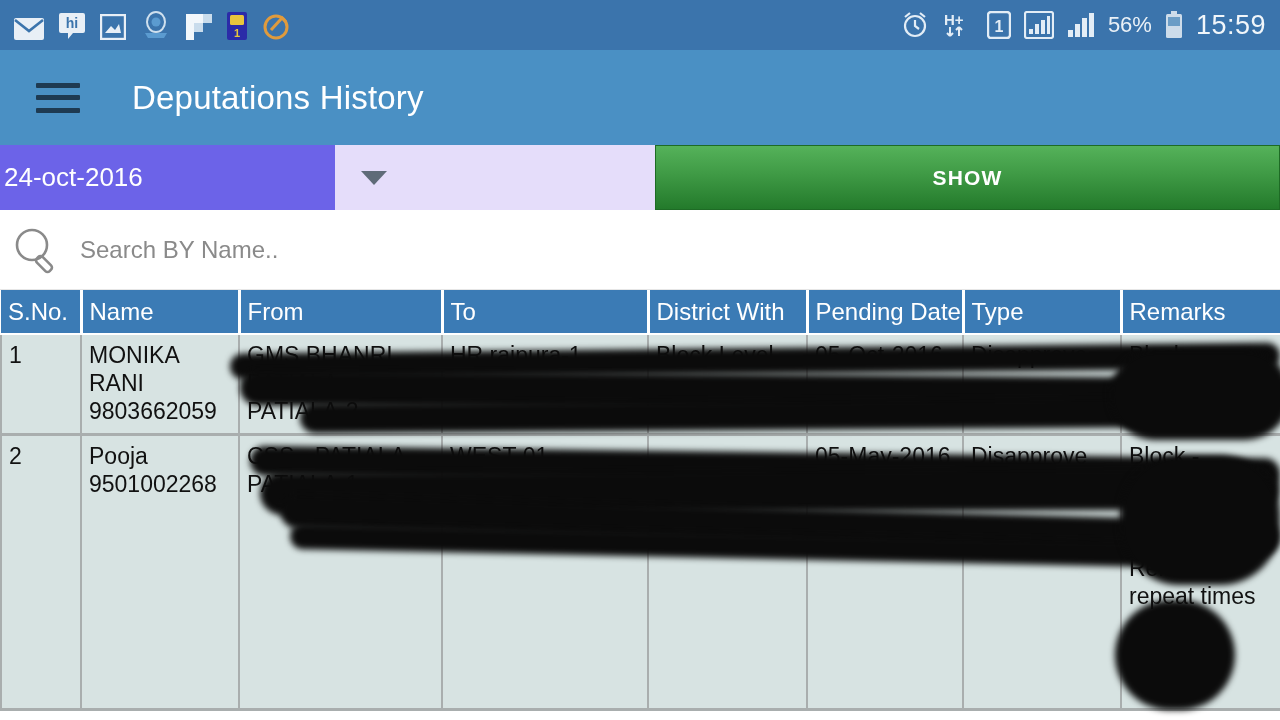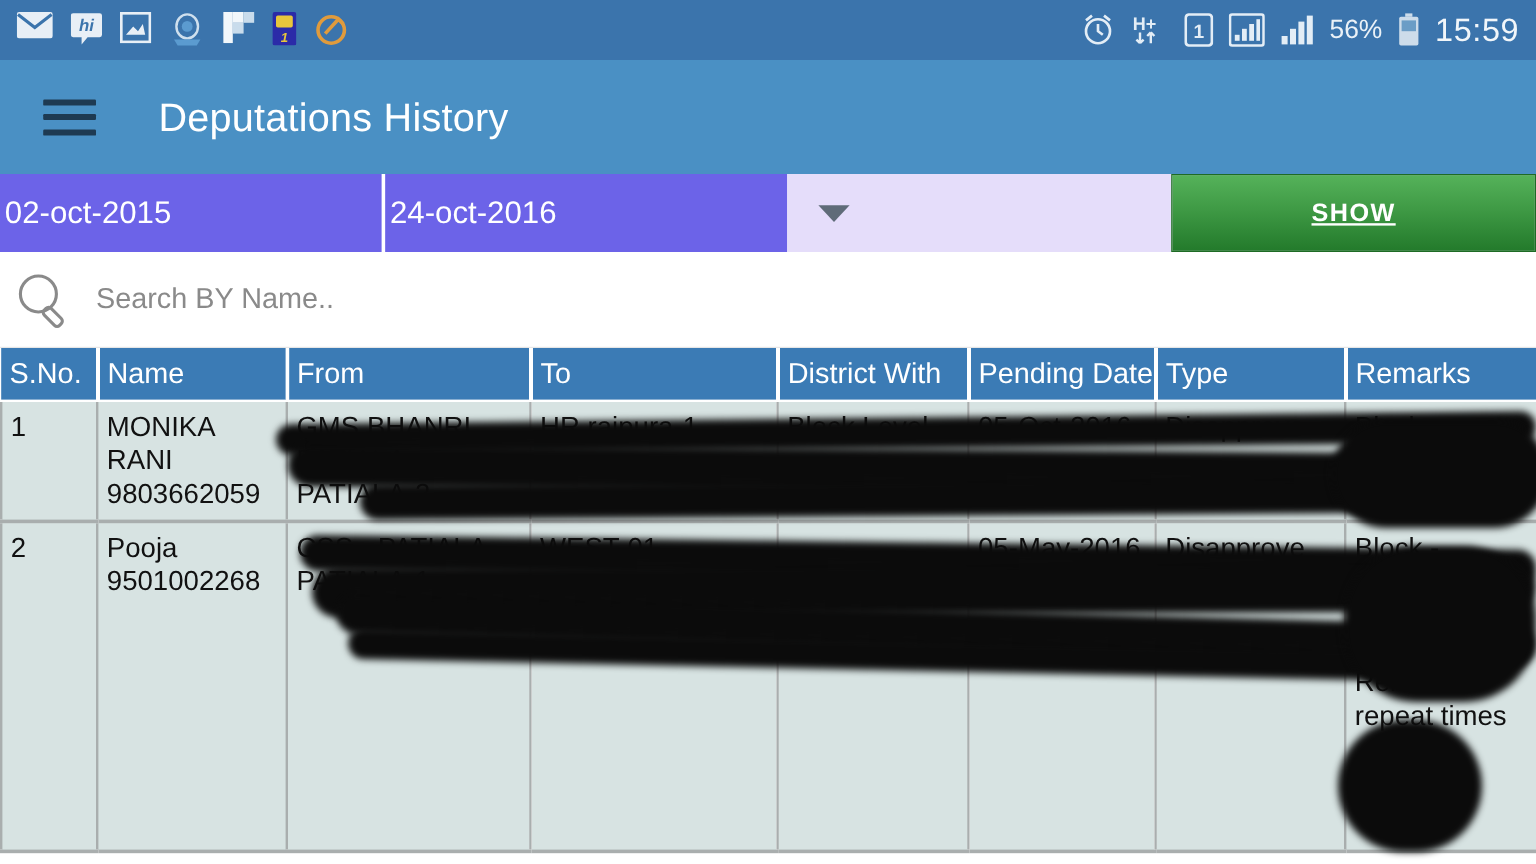--- a/index.html
+++ b/index.html
@@ -12,21 +12,21 @@
   #app { position: relative; width: 1280px; height: 720px; }
 
   
   .statusbar {
     height: 50px; width: 100%;
     background: #3b74ac;
     display: flex; align-items: center;
     padding: 0 14px;
     color: #e9f0f7;
   }
-  .status-left { display: flex; align-items: flex-start; gap: 15px; font-style: italic; }
+  .status-left { display: flex; align-items: flex-end; gap: 15px; }
   .status-right { margin-left: auto; display: flex; align-items: center; gap: 13px; }
   .sicon { display: block; }
   .status-time { font-size: 27px; letter-spacing: .5px; color: #f1f6fa; font-weight: 400; }
   .status-batt-pct { font-size: 22px; color: #eaf1f7; }
 
   
   .actionbar {
     height: 95px; width: 100%;
     background: #4a90c4;
     display: flex; align-items: center;
@@ -66,21 +66,20 @@
     border-top: 14px solid #5f6b78;
     margin-right: 14px;
   }
   .show-btn {
     flex: 1;
     background: linear-gradient(to bottom, #55b25a 0%, #3f9a45 45%, #237a2b 100%);
     border: 1px solid #1e6b25;
     display: flex; align-items: center; justify-content: center;
     color: #ffffff; font-size: 21px; font-weight: bold; letter-spacing: 1.2px;
     cursor: pointer;
-    text-decoration: underline;
   }
 
   
   .searchbar {
     height: 80px; width: 100%; background: #ffffff;
     display: flex; align-items: center;
     padding-left: 10px;
     border-bottom: 1px solid #e6e6e6;
   }
   .search-ph { font-size: 24px; color: #8a8a8a; margin-left: 18px; }
@@ -210,21 +209,20 @@
   <div class="actionbar">
     <div class="hamburger">
       <span></span>
         <span></span>
         <span></span>
     </div>
     <div class="app-title">Deputations History</div>
   </div>
 
   <div class="filterbar">
-    <div class="date-field one">02-oct-2015</div>
     <div class="date-field two">24-oct-2016</div>
     <div class="spin-wrap">
       <span class="caret"></span>
     </div>
     <div class="show-btn">SHOW</div>
   </div>
 
   <div class="searchbar">
     <svg width="52" height="52" viewBox="0 0 52 52">
       <circle cx="22" cy="21" r="15" fill="none" stroke="#8a8a8a" stroke-width="2.6"></circle>

